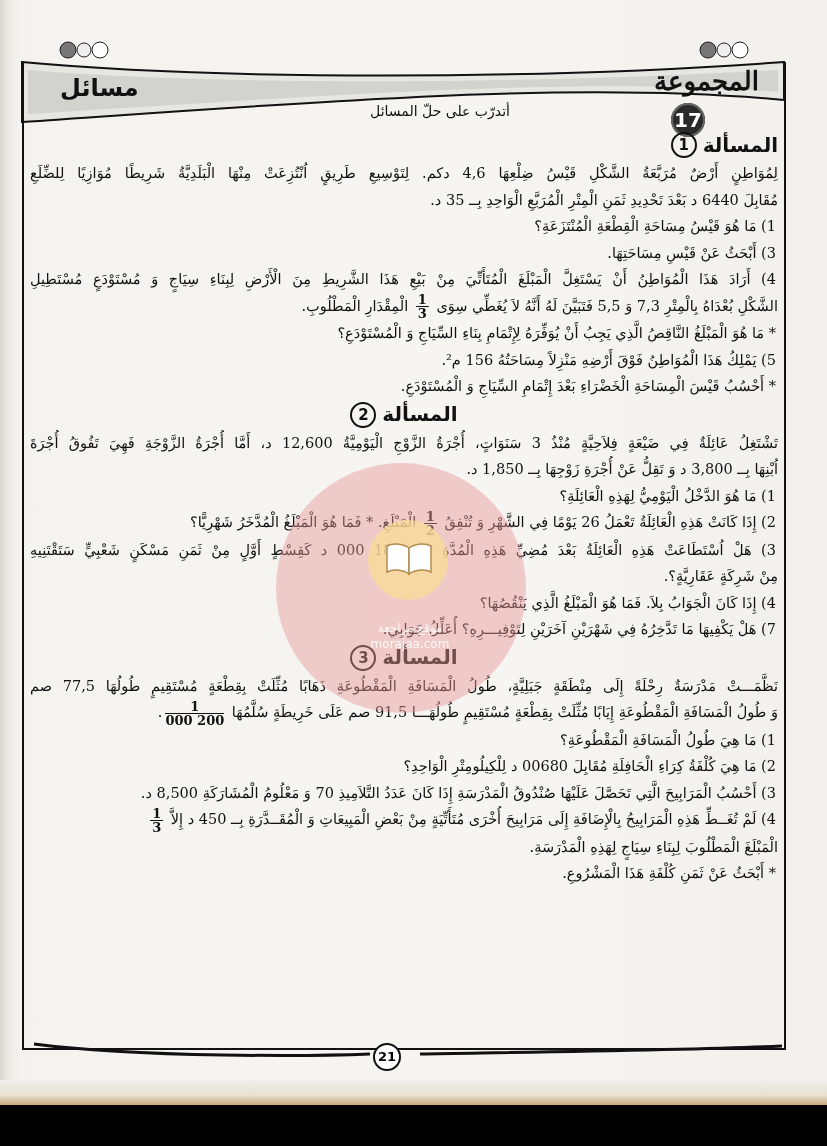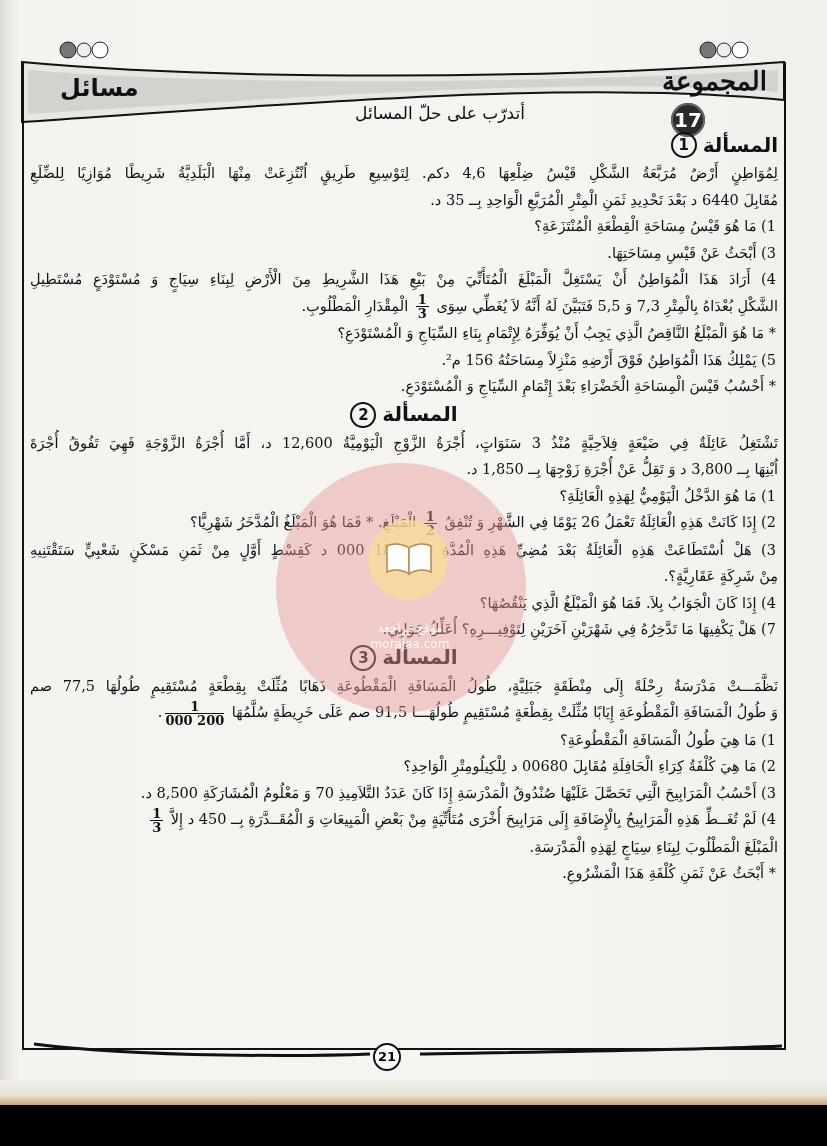--- a/index.html
+++ b/index.html
@@ -17,36 +17,36 @@
     position:absolute; left:0; top:1080px; width:827px; height:26px;
     background:linear-gradient(180deg,#f1efe9 0%,#e8e0d2 60%,#c8a070 100%);
   }
   .frame {
     position:absolute; left:22px; top:62px; width:760px; height:986px;
     border-left:2px solid #111; border-right:2px solid #111; border-bottom:2px solid #111;
   }
   .banner { position:absolute; left:18px; top:40px; width:770px; height:90px; }
   .banner svg { width:100%; height:100%; }
   .group-title {
-    position:absolute; right:60px; top:66px; font-size:26px; font-weight:bold;
+    position:absolute; right:68px; top:66px; font-size:26px; font-weight:bold;
     color:#111; direction:rtl; font-family:Liberation Sans, sans-serif;
   }
   .side-title {
     position:absolute; left:60px; top:74px; font-size:24px; font-weight:bold;
     color:#111; direction:rtl; font-family:"DejaVu Sans", sans-serif;
   }
   .group-num {
     position:absolute; right:122px; top:103px; width:34px; height:34px; border-radius:50%;
     background:#2a2a2a; color:#fff; font-weight:bold; font-size:20px; text-align:center;
     line-height:34px; font-family:"DejaVu Sans", sans-serif;
     box-shadow:inset 0 0 0 2px #666;
   }
   .subtitle {
     position:absolute; left:320px; width:240px; top:103px; text-align:center;
-    font-size:17px; direction:rtl; color:#111; font-family:"DejaVu Sans", sans-serif;
+    font-size:14px; direction:rtl; color:#111; font-family:"DejaVu Sans", sans-serif;
   }
   .content {
     position:absolute; left:30px; top:130px; width:748px; direction:rtl;
     color:#111; font-size:14.5px; line-height:26.5px;
   }
   .problem-head {
     display:flex; align-items:center; gap:6px; font-family:"DejaVu Sans", sans-serif;
     font-size:20px; font-weight:bold; height:30px;
   }
   .problem-head.center { justify-content:center; }

